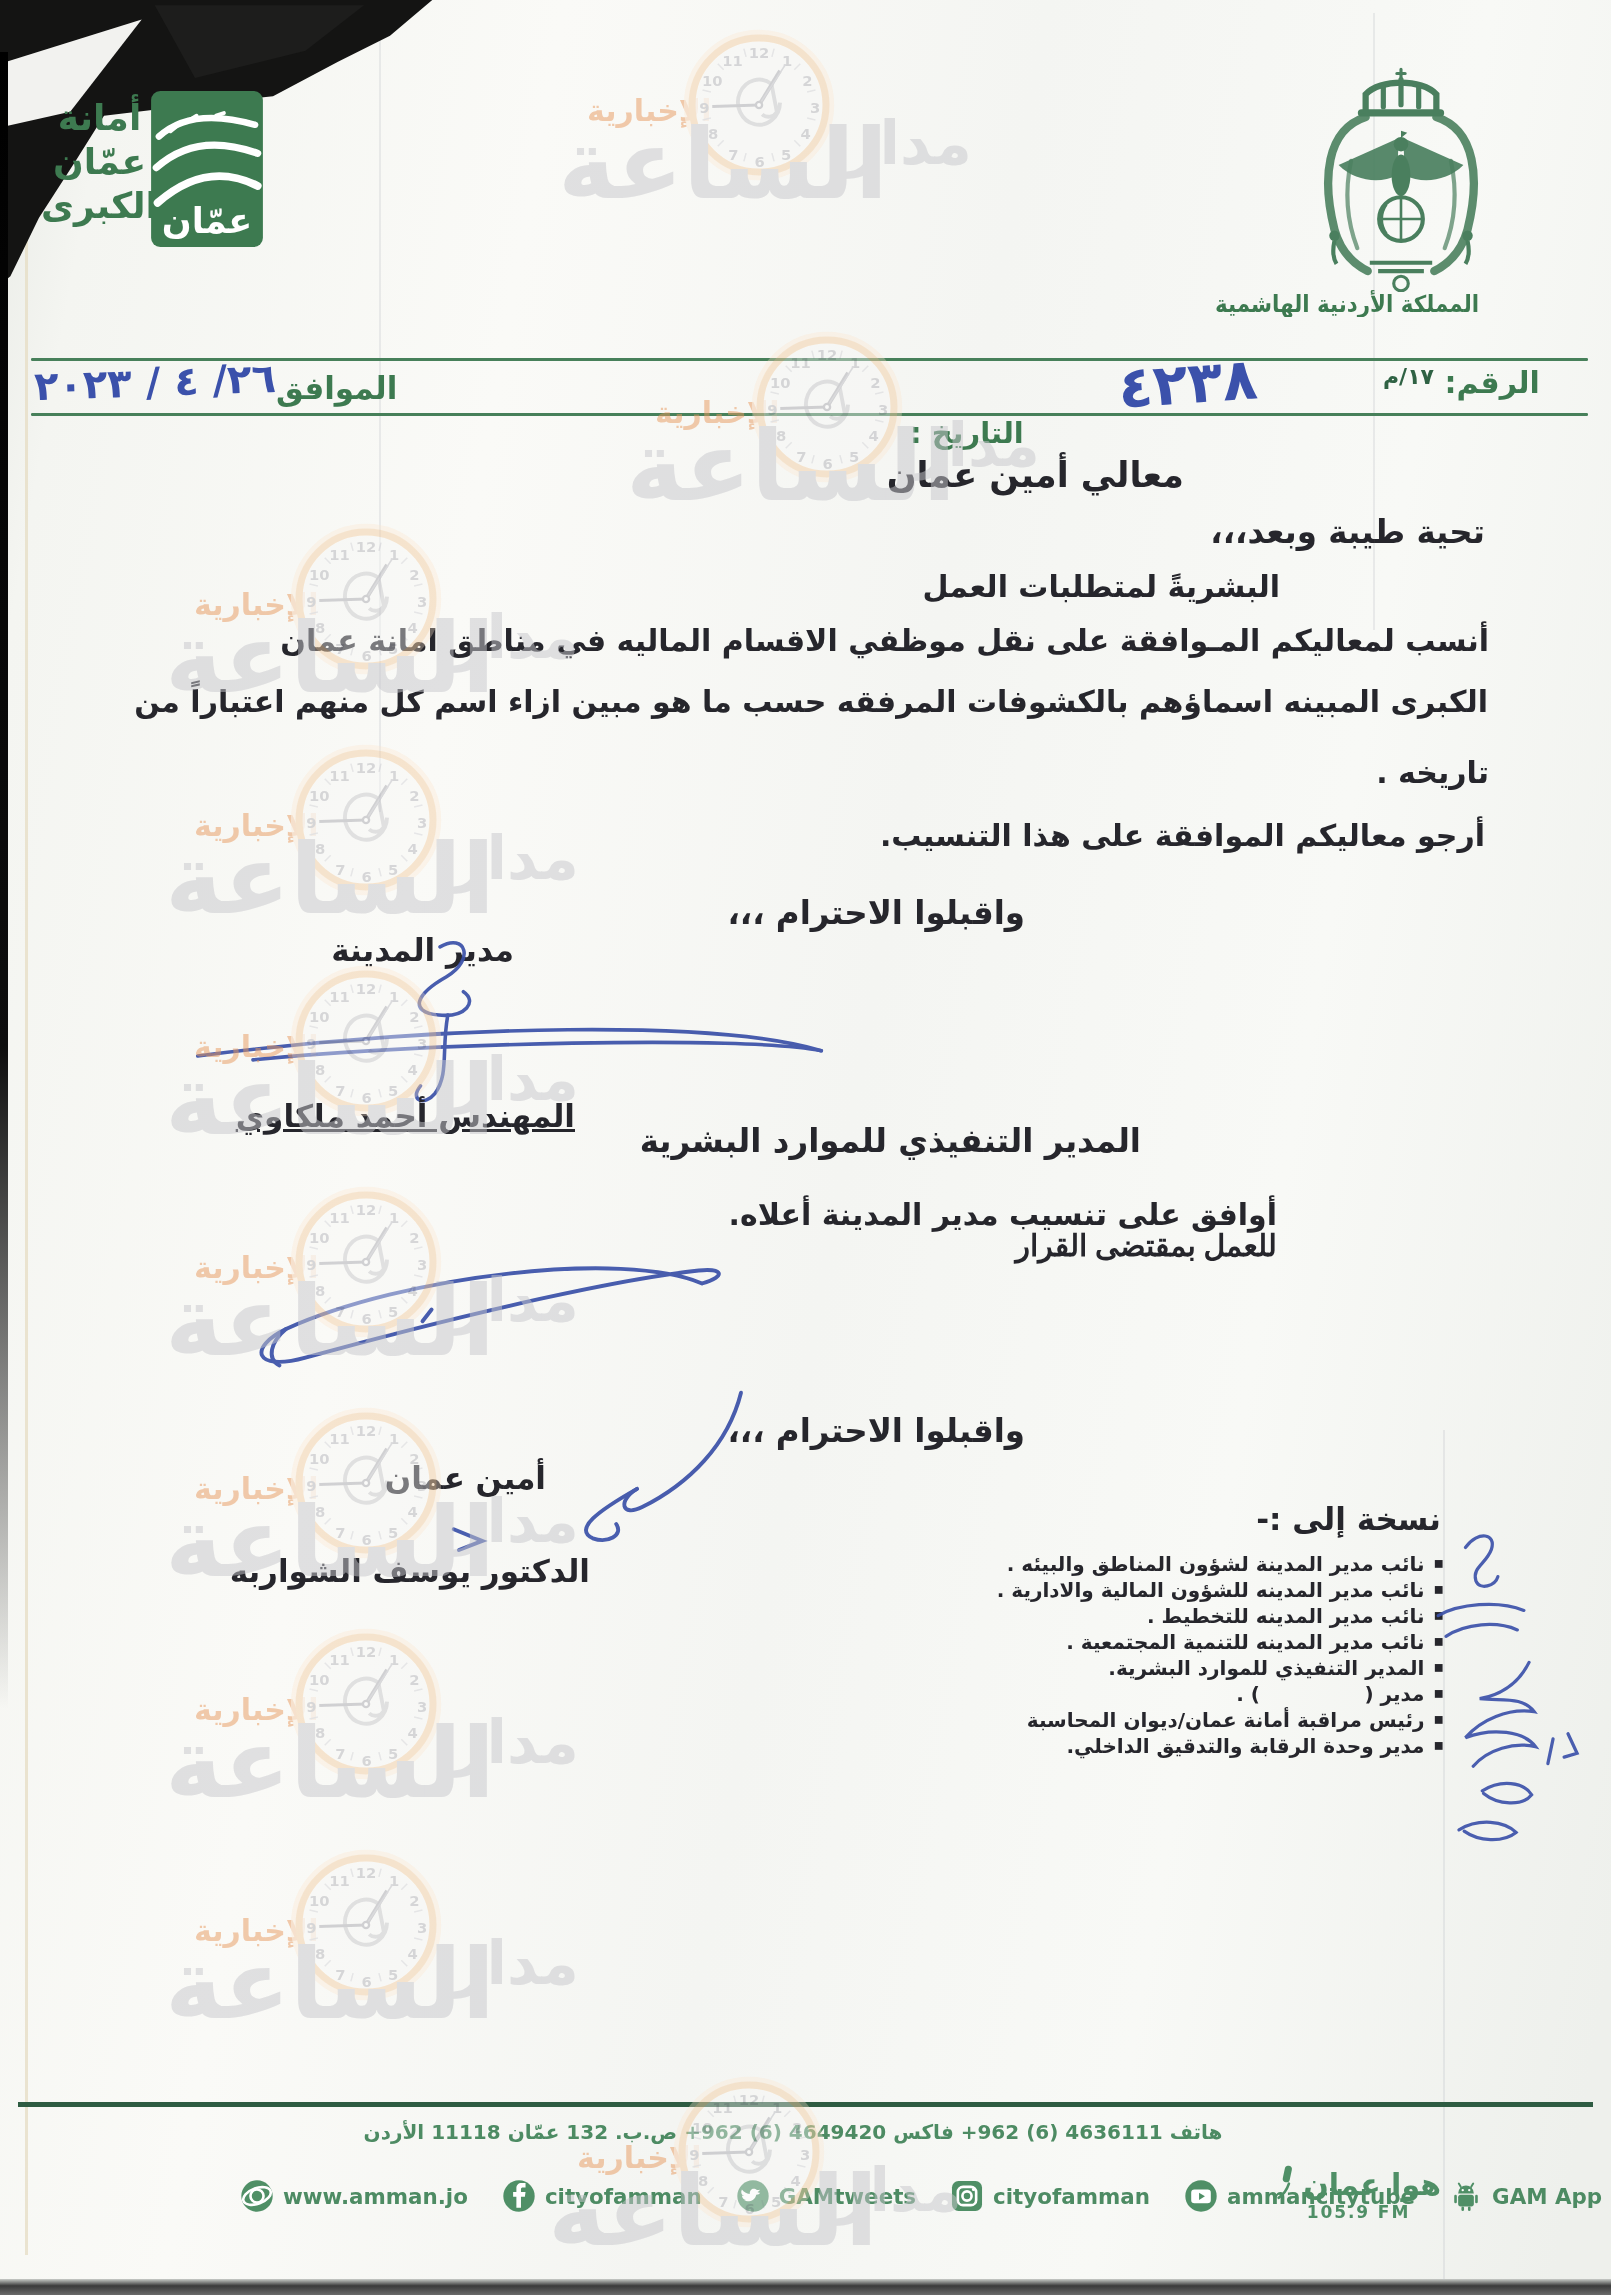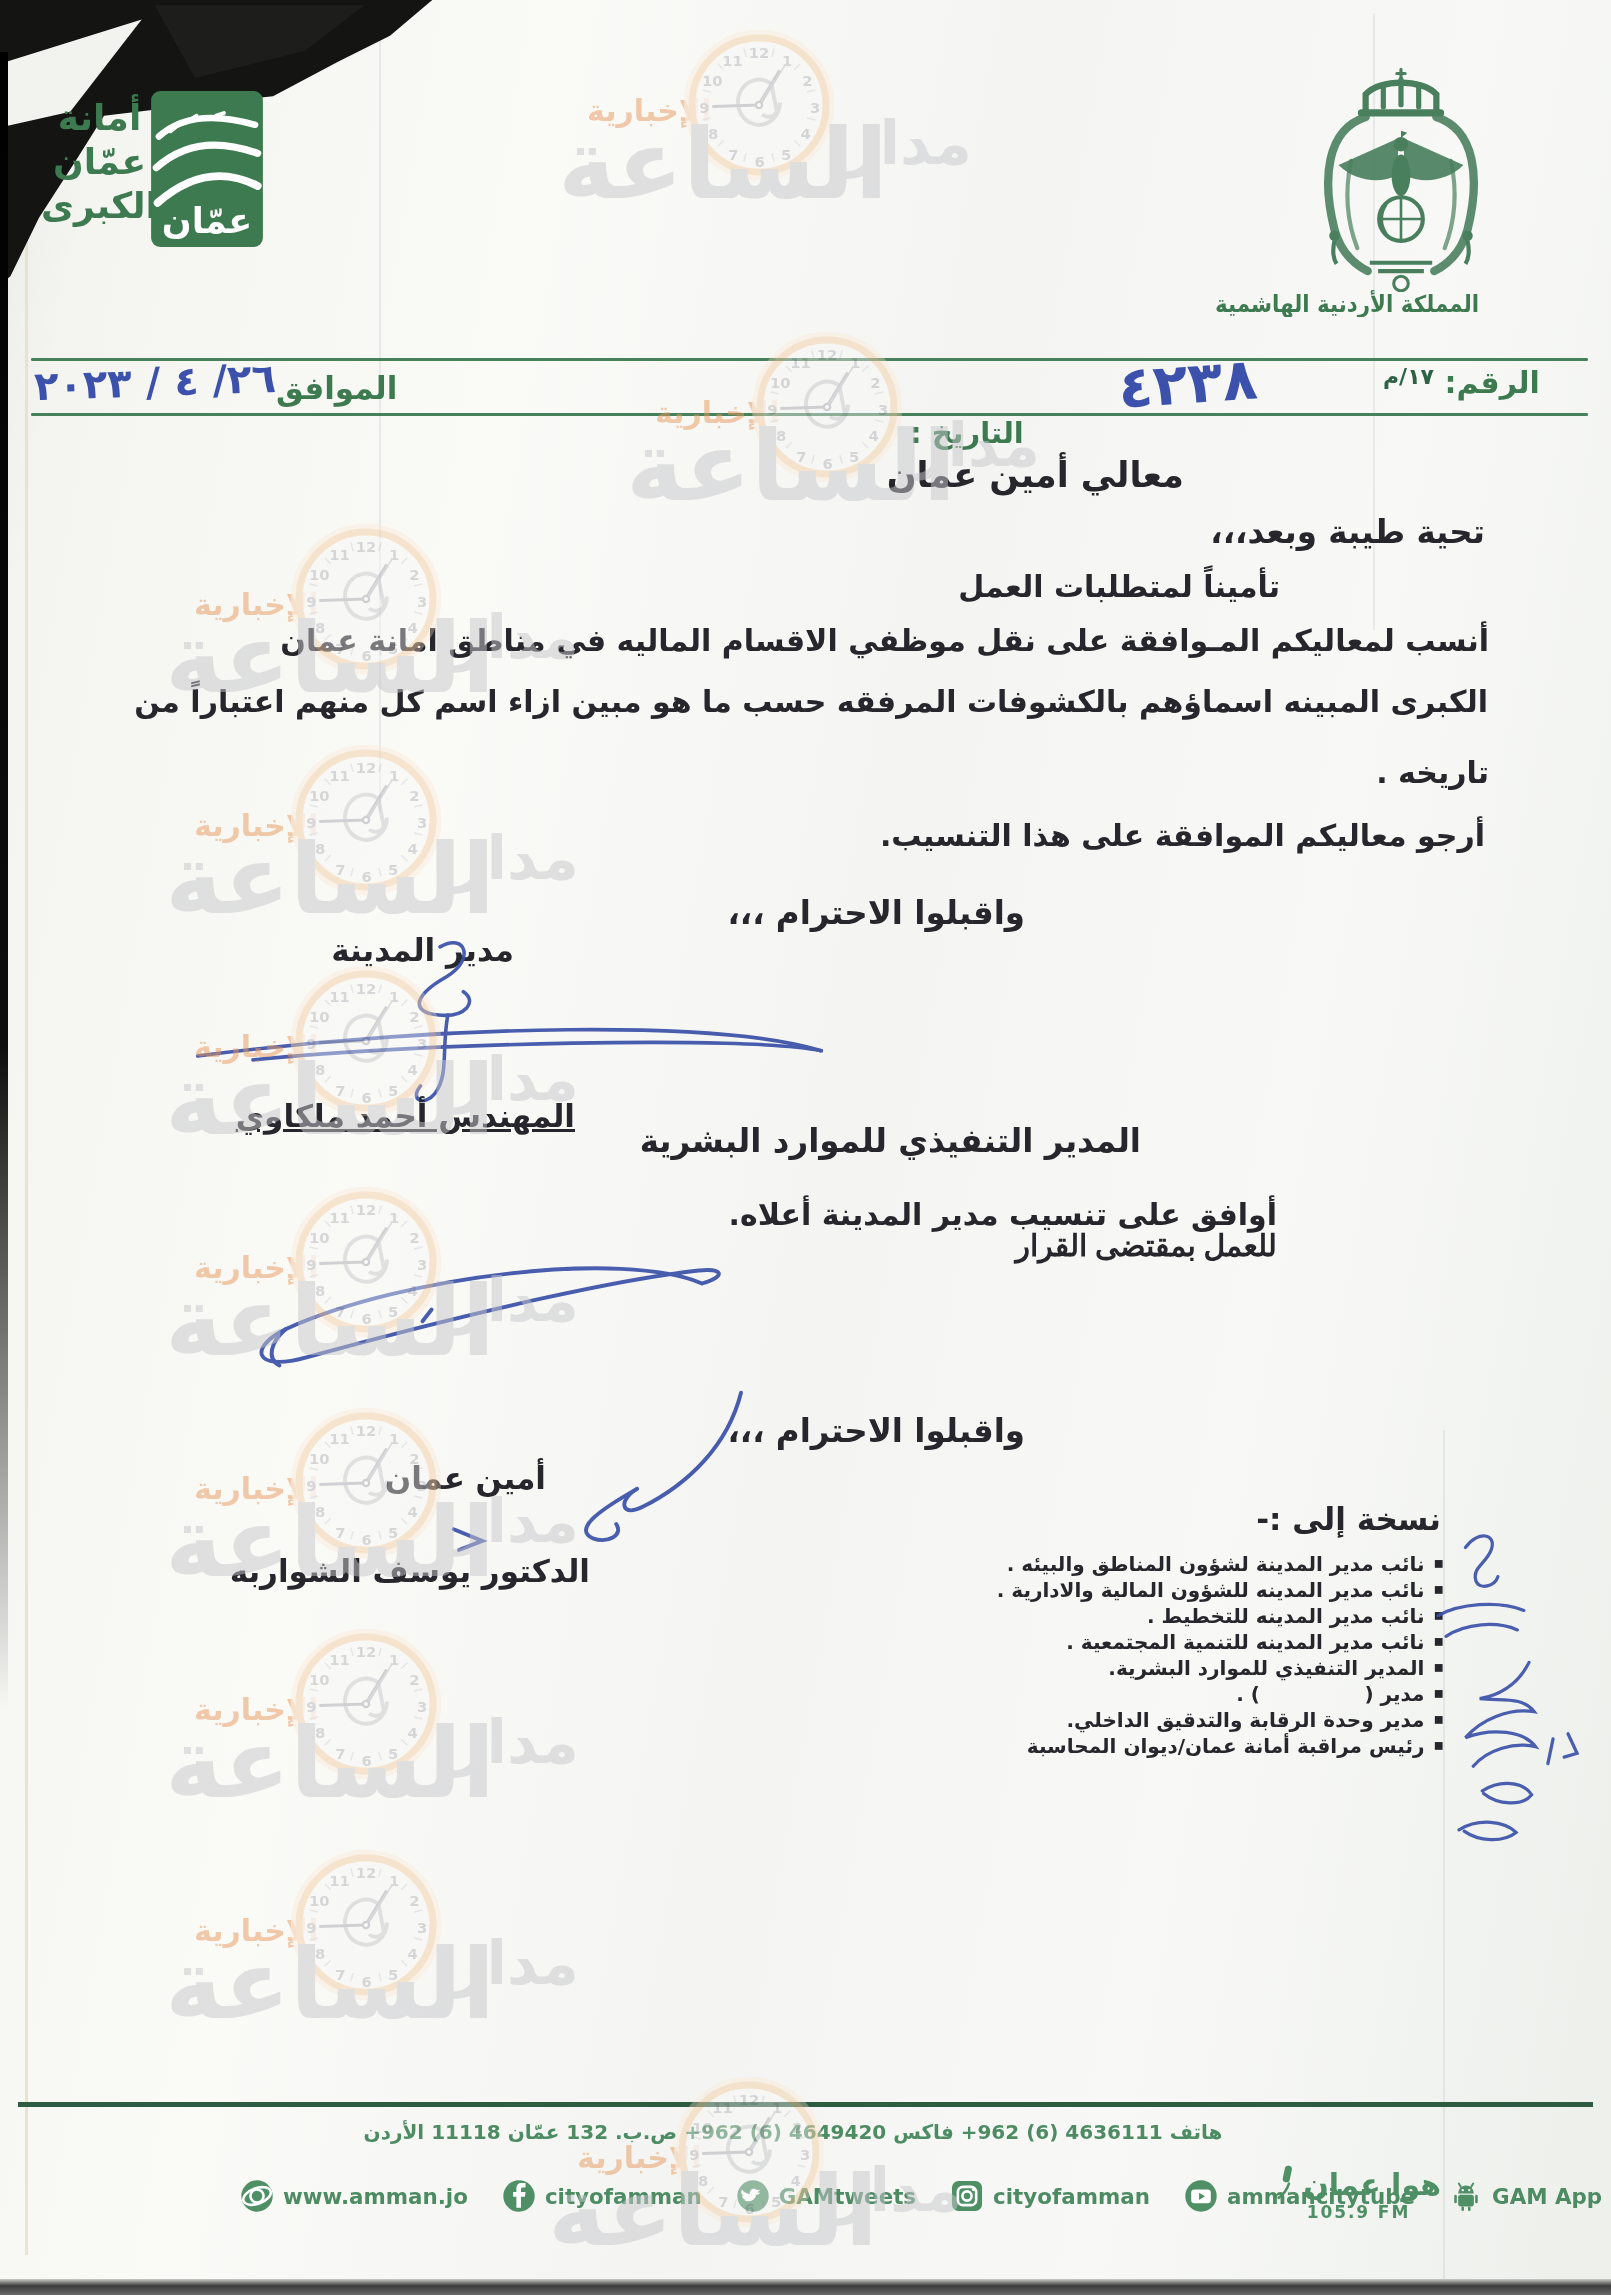--- a/index.html
+++ b/index.html
@@ -102,21 +102,21 @@
   </div>
   <div class="abs ink" style="left:1118px;top:350px;font-size:57px;font-weight:bold;transform:rotate(-4deg);" dir="ltr">٤٢٣٨</div>
 
   <div class="ar green" style="left:910px;top:416px;font-size:29px;">التاريخ :</div>
 
   <div class="ar green" style="left:276px;top:370px;font-size:31px;">الموافق</div>
   <div class="ar ink" style="left:36px;top:359px;width:240px;font-size:40px;transform:rotate(-2deg);">٢٦/ ٤ / ٢٠٢٣</div>
 
   <div class="ar" style="left:937px;top:455px;width:247px;font-size:35px;">معالي أمين عمان</div>
   <div class="ar" style="left:1206px;top:513px;width:279px;font-size:32.5px;">تحية طيبة وبعد،،،</div>
-  <div class="ar" style="left:955px;top:569px;width:325px;font-size:30px;">تأميناً لمتطلبات العمل</div>
+  <div class="ar" style="left:955px;top:569px;width:325px;font-size:30px;">البشريةً لمتطلبات العمل</div>
 
   <div class="ar" style="left:79px;top:684px;width:1409px;font-size:30px;">الكبرى المبينه اسماؤهم بالكشوفات المرفقه حسب ما هو مبين ازاء اسم كل منهم اعتباراً من</div>
   <div class="ar" style="left:140px;top:623px;width:1349px;font-size:30px;">أنسب لمعاليكم المـوافقة على نقل موظفي الاقسام الماليه في مناطق امانة عمان</div>
   <div class="ar" style="left:1336px;top:755px;width:153px;font-size:30px;">تاريخه .</div>
   <div class="ar" style="left:835px;top:818px;width:650px;font-size:30px;">أرجو معاليكم الموافقة على هذا التنسيب.</div>
 
   <div class="ar" style="left:697px;top:894px;width:328px;font-size:32.5px;">واقبلوا الاحترام ،،،</div>
 
   <div class="ar" style="left:309px;top:932px;width:205px;font-size:31px;">مدير المدينة</div>
   <svg class="abs" style="left:162px;top:926px;" width="747" height="195" viewBox="0 0 1150 300">
@@ -148,22 +148,22 @@
   <div class="ar" style="left:168px;top:1553px;width:422px;font-size:31px;">الدكتور يوسف الشواربه</div>
 
   <div class="ar" style="left:1282px;top:1501px;width:159px;font-size:31px;">نسخة إلى :-</div>
   <div class="abs" style="left:981px;top:1552px;width:463px;direction:rtl;text-align:right;">
     <div class="cc-item"><span class="blt">▪</span><span>نائب مدير المدينة لشؤون المناطق والبيئه .</span></div>
     <div class="cc-item"><span class="blt">▪</span><span>نائب مدير المدينه للشؤون المالية والادارية .</span></div>
     <div class="cc-item"><span class="blt">▪</span><span>نائب مدير المدينه للتخطيط .</span></div>
     <div class="cc-item"><span class="blt">▪</span><span>نائب مدير المدينه للتنمية المجتمعية .</span></div>
     <div class="cc-item"><span class="blt">▪</span><span>المدير التنفيذي للموارد البشرية.</span></div>
     <div class="cc-item"><span class="blt">▪</span><span>مدير (&nbsp;&nbsp;&nbsp;&nbsp;&nbsp;&nbsp;&nbsp;&nbsp;&nbsp;&nbsp;&nbsp;&nbsp;&nbsp;&nbsp; ) .</span></div>
+    <div class="cc-item"><span class="blt">▪</span><span>رئيس مراقبة أمانة عمان/ديوان المحاسبة</span></div>
     <div class="cc-item"><span class="blt">▪</span><span>مدير وحدة الرقابة والتدقيق الداخلي.</span></div>
-    <div class="cc-item"><span class="blt">▪</span><span>رئيس مراقبة أمانة عمان/ديوان المحاسبة</span></div>
   </div>
 
   <svg class="abs" style="left:1420px;top:1518px;" width="185" height="364" viewBox="0 0 285 560">
     <g fill="none" stroke="#3c52aa" stroke-width="5" stroke-linecap="round" opacity="0.92">
       <path d="M70,45 C90,18 118,24 110,48 C102,70 80,76 86,96 C92,112 116,104 120,90"></path>
       <path d="M28,150 C60,132 120,126 160,142"></path>
       <path d="M40,182 C70,162 118,158 150,172"></path>
       <path d="M168,222 C152,254 124,272 92,278 C126,282 158,274 176,298 C136,292 94,310 70,338 C112,322 160,328 178,352 C146,344 104,356 82,382"></path>
       <path d="M96,420 C124,402 160,406 172,426 C158,444 120,442 98,424"></path>
       <path d="M205,340 l-8,38 M228,332 l14,30 -20,6"></path>

